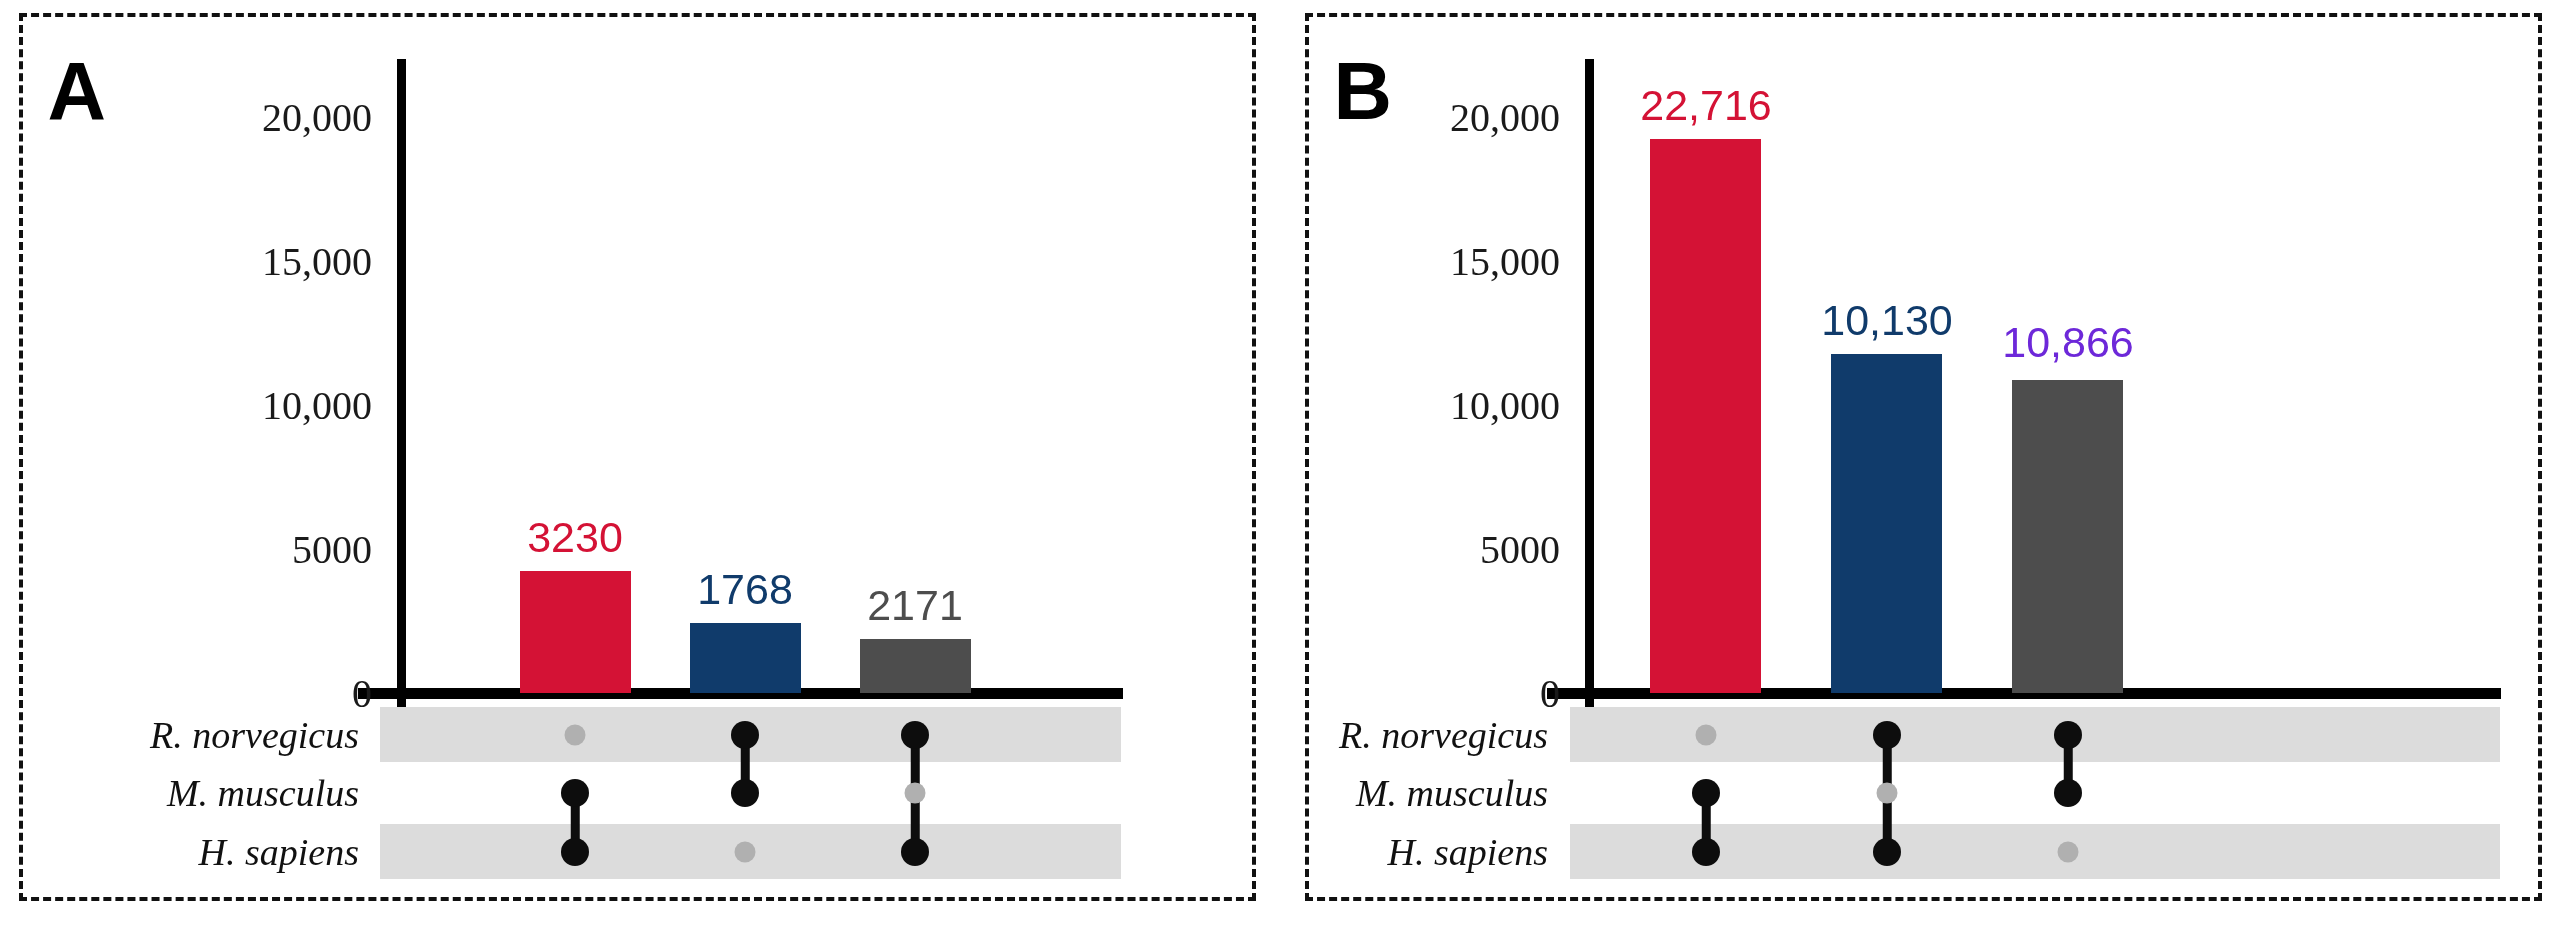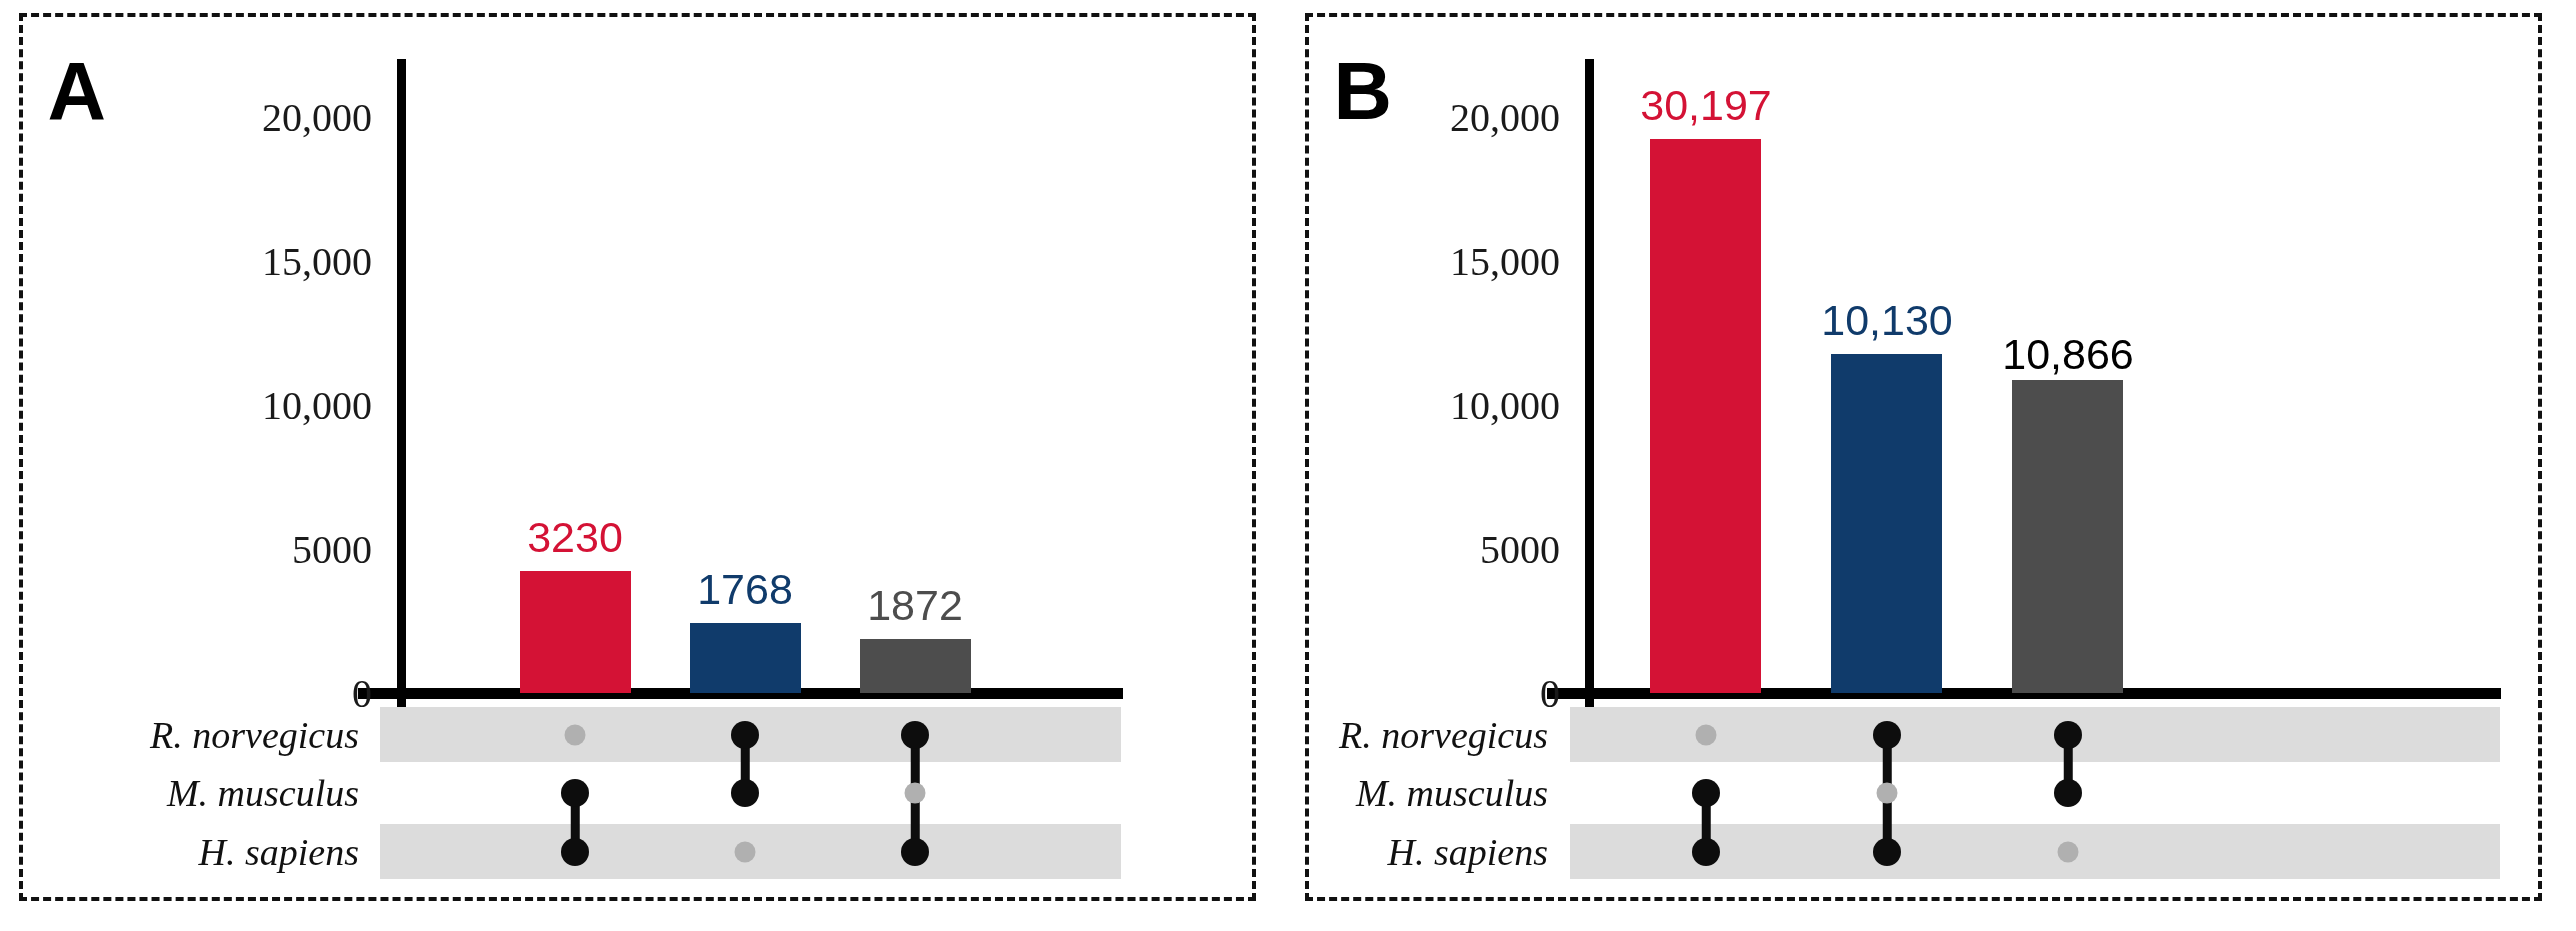--- a/index.html
+++ b/index.html
@@ -134,21 +134,21 @@
         <div class="ytick" style="top: 676px; right: 880px;">0</div>
         <div class="ytick" style="top: 532px; right: 880px;">5000</div>
         <div class="ytick" style="top: 388px; right: 880px;">10,000</div>
         <div class="ytick" style="top: 244px; right: 880px;">15,000</div>
         <div class="ytick" style="top: 100px; right: 880px;">20,000</div>
         <div class="bar" style="left: 497px; width: 111px; height: 122px; top: 554px; bottom: auto; background: rgb(212, 18, 53);"></div>
         <div class="bar-label" style="left: 552px; top: 496px; color: rgb(212, 18, 53);">3230</div>
         <div class="bar" style="left: 667px; width: 111px; height: 70px; top: 606px; bottom: auto; background: rgb(16, 59, 107);"></div>
         <div class="bar-label" style="left: 722px; top: 548px; color: rgb(16, 59, 107);">1768</div>
         <div class="bar" style="left: 837px; width: 111px; height: 54px; top: 622px; bottom: auto; background: rgb(77, 77, 77);"></div>
-        <div class="bar-label" style="left: 892px; top: 564px; color: rgb(77, 77, 77);">1872</div>
+        <div class="bar-label" style="left: 892px; top: 564px; color: rgb(77, 77, 77);">2171</div>
         <div class="matrix-stripe" style="left: 357px; width: 741px; top: 690px; height: 55px;"></div>
         <div class="row-label" style="top: 718px; right: 893px;">R. norvegicus</div>
         <div class="row-label" style="top: 776px; right: 893px;">M. musculus</div>
         <div class="matrix-stripe" style="left: 357px; width: 741px; top: 807px; height: 55px;"></div>
         <div class="row-label" style="top: 835px; right: 893px;">H. sapiens</div>
         <div class="connector" style="left: 552px; top: 776px; height: 59px; width: 8.5px;"></div>
         <div class="dot dot-off" style="width: 21px; height: 21px; left: 552px; top: 718px;"></div>
         <div class="dot dot-on" style="width: 28px; height: 28px; left: 552px; top: 776px;"></div>
         <div class="dot dot-on" style="width: 28px; height: 28px; left: 552px; top: 835px;"></div>
         <div class="connector" style="left: 722px; top: 718px; height: 59px; width: 8.5px;"></div>
@@ -166,25 +166,25 @@
     <div class="panel-letter">B</div>
     <div class="plot" id="plot-b">
         <div class="y-axis-line" style="left: 276px; top: 42px; height: 694px;"></div>
         <div class="x-axis-line" style="left: 238px; width: 954px; top: 671px;"></div>
         <div class="ytick" style="top: 676px; right: 978px;">0</div>
         <div class="ytick" style="top: 532px; right: 978px;">5000</div>
         <div class="ytick" style="top: 388px; right: 978px;">10,000</div>
         <div class="ytick" style="top: 244px; right: 978px;">15,000</div>
         <div class="ytick" style="top: 100px; right: 978px;">20,000</div>
         <div class="bar" style="left: 341px; width: 111px; height: 554px; top: 122px; bottom: auto; background: rgb(212, 18, 53);"></div>
-        <div class="bar-label" style="left: 397px; top: 64px; color: rgb(212, 18, 53);">30,197</div>
+        <div class="bar-label" style="left: 397px; top: 64px; color: rgb(212, 18, 53);">22,716</div>
         <div class="bar" style="left: 522px; width: 111px; height: 339px; top: 337px; bottom: auto; background: rgb(16, 59, 107);"></div>
         <div class="bar-label" style="left: 578px; top: 279px; color: rgb(16, 59, 107);">10,130</div>
         <div class="bar" style="left: 703px; width: 111px; height: 313px; top: 363px; bottom: auto; background: rgb(77, 77, 77);"></div>
-        <div class="bar-label" style="left: 759px; top: 313px; color: #000000;">10,866</div>
+        <div class="bar-label" style="left: 759px; top: 301px; color: #6d28d9;">10,866</div>
         <div class="matrix-stripe" style="left: 261px; width: 930px; top: 690px; height: 55px;"></div>
         <div class="row-label" style="top: 718px; right: 990px;">R. norvegicus</div>
         <div class="row-label" style="top: 776px; right: 990px;">M. musculus</div>
         <div class="matrix-stripe" style="left: 261px; width: 930px; top: 807px; height: 55px;"></div>
         <div class="row-label" style="top: 835px; right: 990px;">H. sapiens</div>
         <div class="connector" style="left: 397px; top: 776px; height: 59px; width: 8.5px;"></div>
         <div class="dot dot-off" style="width: 21px; height: 21px; left: 397px; top: 718px;"></div>
         <div class="dot dot-on" style="width: 28px; height: 28px; left: 397px; top: 776px;"></div>
         <div class="dot dot-on" style="width: 28px; height: 28px; left: 397px; top: 835px;"></div>
         <div class="connector" style="left: 578px; top: 718px; height: 117px; width: 8.5px;"></div>

